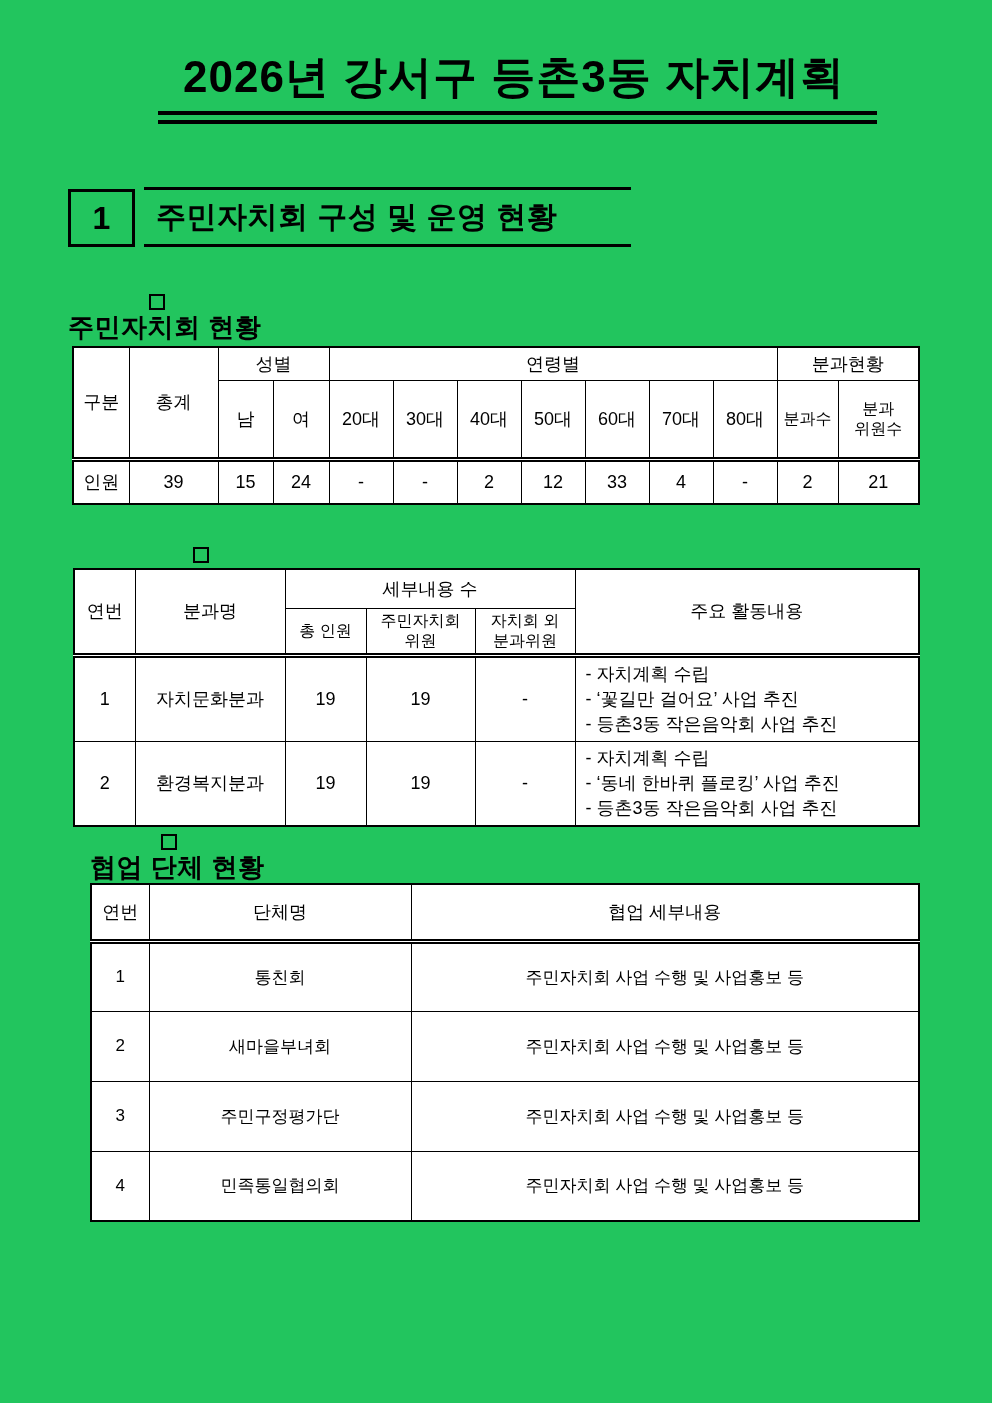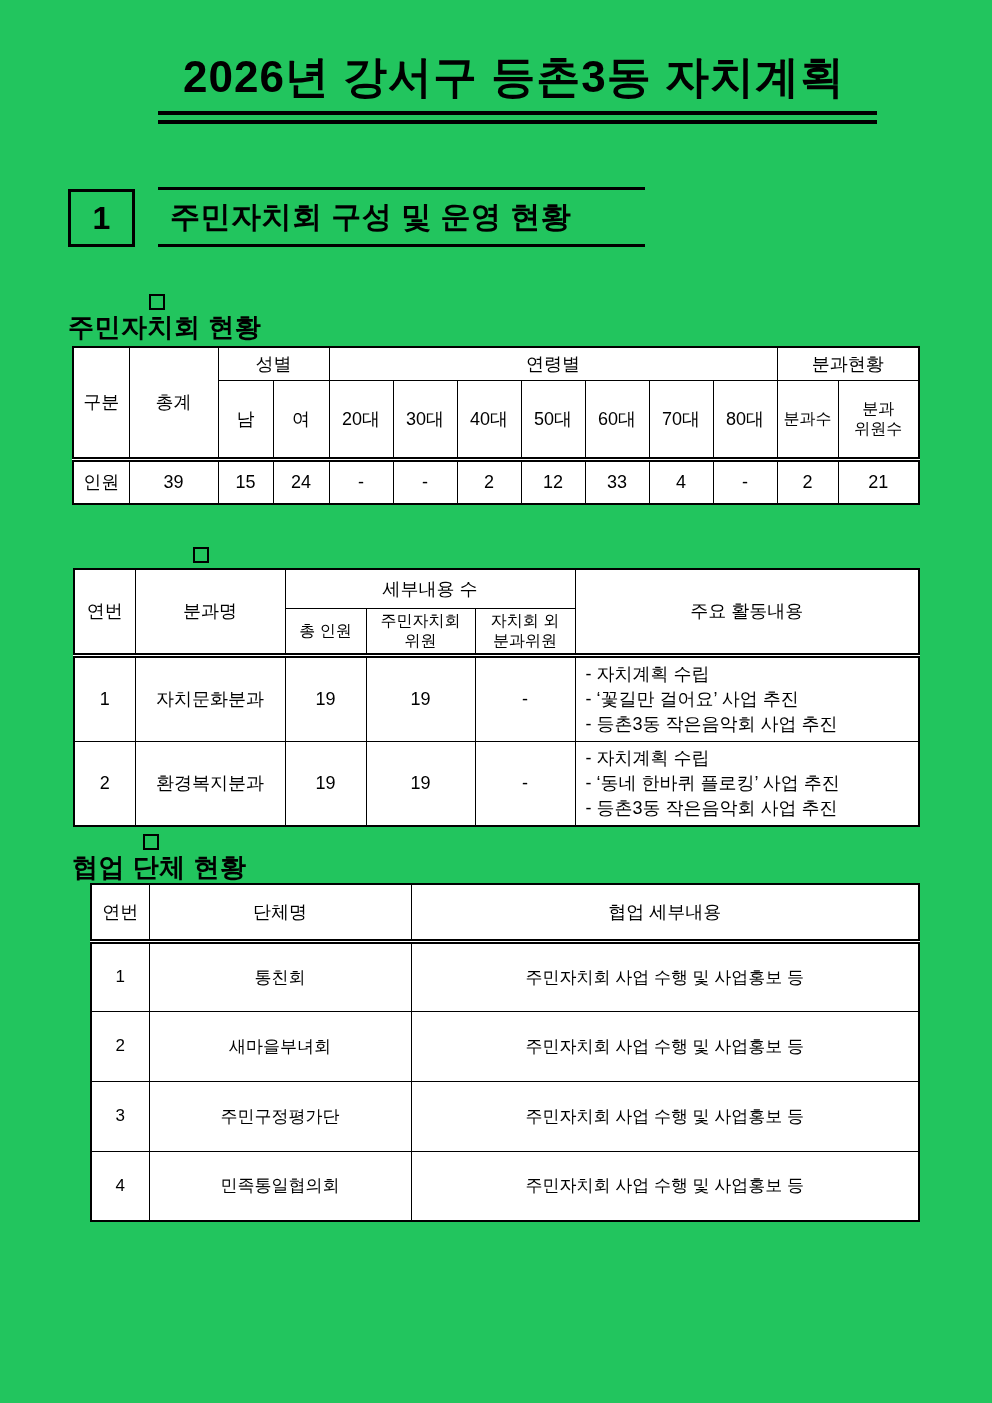--- a/index.html
+++ b/index.html
@@ -35,21 +35,21 @@
   .sec-num-box {
     position: absolute;
     top: 189px; left: 68px; width: 67px; height: 58px;
     box-sizing: border-box;
     border: 3px solid #000;
     display: flex; align-items: center; justify-content: center;
     font-size: 32px; font-weight: 700;
   }
   .sec-heading {
     position: absolute;
-    top: 187px; left: 158px; width: 487px; height: 60px;
+    top: 187px; left: 144px; width: 487px; height: 60px;
     box-sizing: border-box;
     border-top: 3px solid #000;
     border-bottom: 3px solid #000;
     display: flex; align-items: center;
     padding-left: 12px;
     font-size: 30px; font-weight: 800;
     letter-spacing: 0.5px;
     white-space: nowrap;
   }
 
@@ -65,21 +65,21 @@
   .sub-heading .sq {
     display: inline-block;
     width: 16px; height: 16px;
     box-sizing: border-box;
     border: 2.5px solid #000;
     margin-right: 16px;
     flex: 0 0 auto;
   }
   .sub1 { top: 294px; left: 68px; }
   .sub2 { top: 547px; left: 86px; }
-  .sub3 { top: 834px; left: 72px; text-align: right; }
+  .sub3 { top: 834px; left: 90px; text-align: right; }
 
   
   table {
     position: absolute;
     border-collapse: collapse;
     table-layout: fixed;
     border: 2px solid #000;
     background: #fff;
   }
   td {

